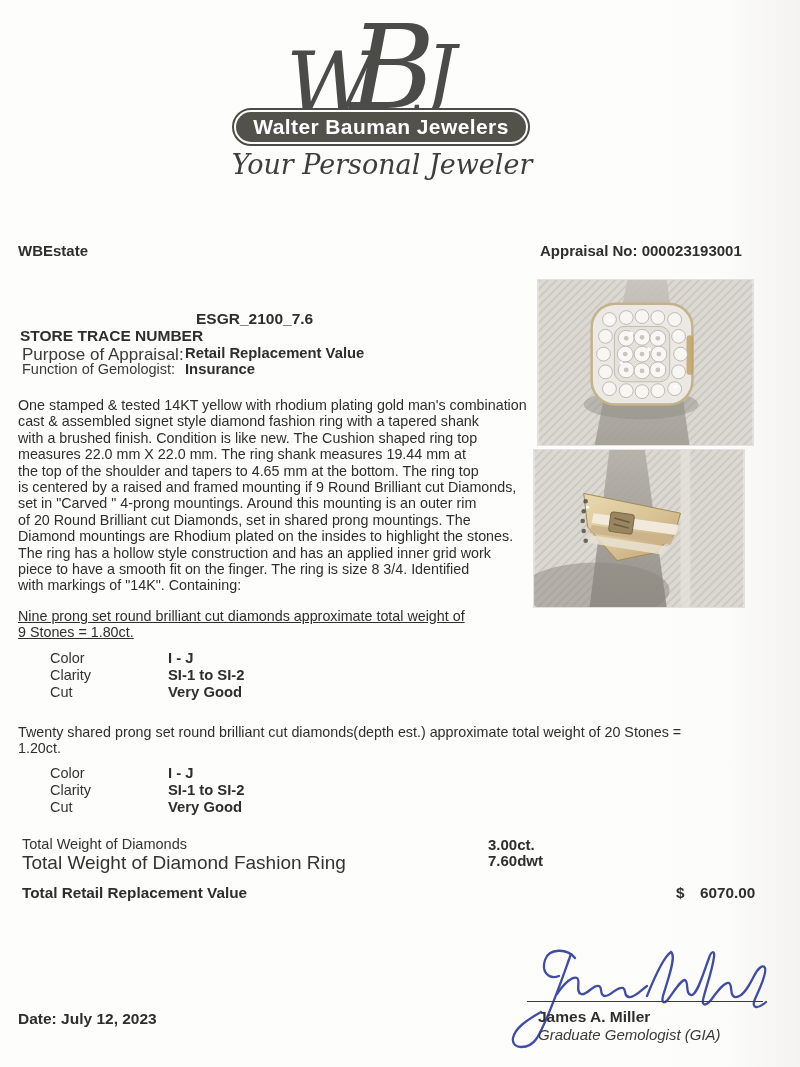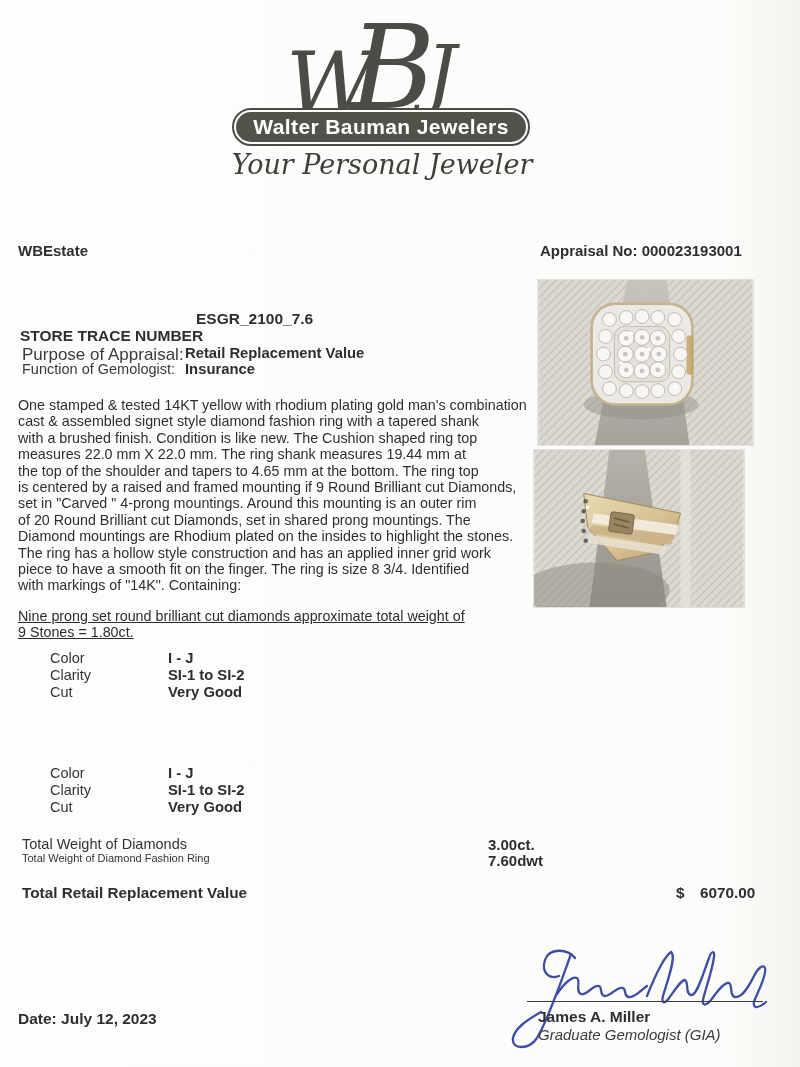--- a/index.html
+++ b/index.html
@@ -54,21 +54,21 @@
 
   .spec-table { font-size:14.5px; line-height:17.2px; }
   .spec-table1 { left:50px; top:650px; }
   .spec-table2 { left:50px; top:765px; }
   .spec-label { display:inline-block; width:118px; color:#333; }
   .spec-value { font-weight:bold; font-size:14.8px; }
 
   
   .t-label1 { left:22px;  top:836px; font-size:14.5px; color:#333; }
   .t-value1 { left:488px; top:836px; font-size:15px; font-weight:bold; }
-  .t-label2 { left:22px;  top:852px; font-size:11px; color:#333; }
+  .t-label2 { left:22px;  top:852px; font-size:19px; color:#333; }
   .t-value2 { left:488px; top:852px; font-size:15px; font-weight:bold; }
   .retail-label { left:22px;  top:884px; font-size:15.3px; font-weight:bold; }
   .retail-cur   { left:676px; top:884px; font-size:15.3px; font-weight:bold; }
   .retail-value { left:700px; top:884px; font-size:15.3px; font-weight:bold; }
 
   
   .date-line { left:18px; top:1010px; font-size:15.5px; font-weight:bold; }
   .sig-rule  { left:527px; top:1001px; width:236px; height:1.4px; background:#3c3c3c; }
   .signer-name  { left:538px; top:1008px; font-size:15.5px; font-weight:bold; }
   .signer-title { left:538px; top:1026px; font-size:15px; font-style:italic; color:#3a3a3a; }
@@ -235,20 +235,22 @@
       <span class="spec-label">Color</span><span class="spec-value">I - J</span>
     </div>
     <div>
       <span class="spec-label">Clarity</span><span class="spec-value">SI-1 to SI-2</span>
     </div>
     <div>
       <span class="spec-label">Cut</span><span class="spec-value">Very Good</span>
     </div>
   </div>
 
+  <div class="abs group2-summary pre">Twenty shared prong set round brilliant cut diamonds(depth est.) approximate total weight of 20 Stones =
+1.20ct.</div>
   <div class="abs spec-table spec-table2">
     <div>
       <span class="spec-label">Color</span><span class="spec-value">I - J</span>
     </div>
     <div>
       <span class="spec-label">Clarity</span><span class="spec-value">SI-1 to SI-2</span>
     </div>
     <div>
       <span class="spec-label">Cut</span><span class="spec-value">Very Good</span>
     </div>

